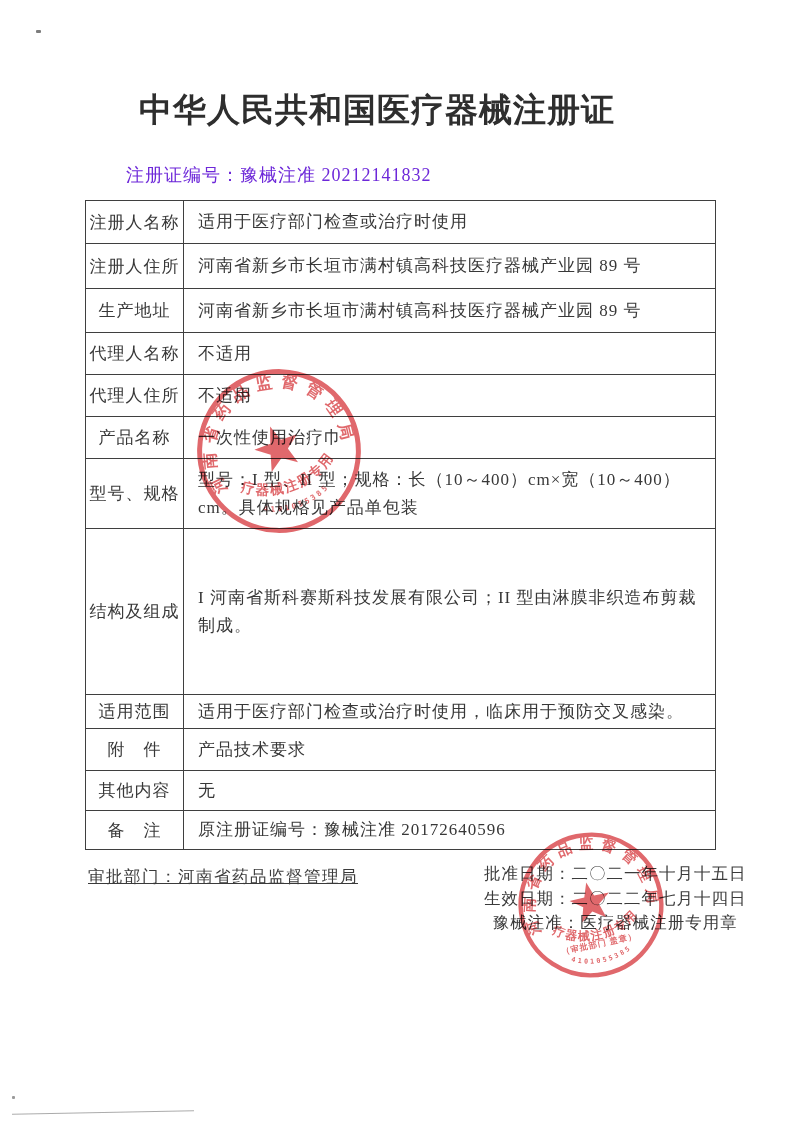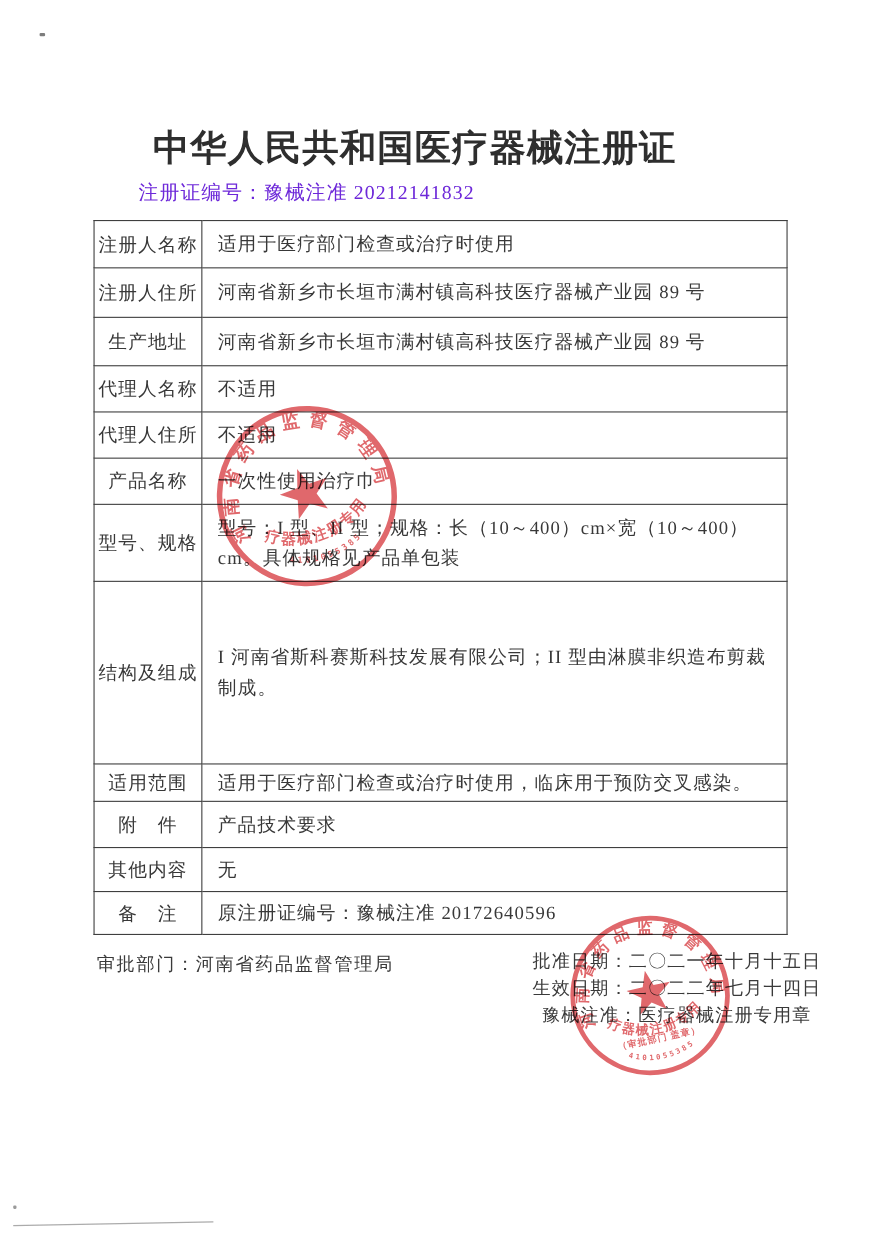--- a/index.html
+++ b/index.html
@@ -6,21 +6,21 @@
   .page{
     position:relative;
     width:800px;height:1131px;
     margin:0 auto;
     background:#ffffff;
     font-family:"Liberation Serif","DejaVu Serif",serif;
     color:#3d3d3d;
     overflow:hidden;
   }
   .title{
-    position:absolute;top:112px;left:0;right:46px;
+    position:absolute;top:88px;left:0;right:46px;
     margin:0;text-align:center;
     font-size:33px;font-weight:bold;letter-spacing:1px;color:#2e2e2e;
   }
   .cert-line{
     position:absolute;top:163px;left:126px;
     font-size:18px;letter-spacing:1px;color:#6d28d9;
   }
   table.cert-table{
     position:absolute;top:200px;left:85px;
     width:631px;border-collapse:collapse;table-layout:fixed;
@@ -30,21 +30,21 @@
     border:1.6px solid #3f3f3f;
     vertical-align:middle;
   }
   td.lbl{width:98px;text-align:center;letter-spacing:1px;padding:0 2px;}
   td.val{padding:2px 10px 2px 14px;letter-spacing:1px;line-height:1.62;}
   tr.r0{height:43px}tr.r1{height:45px}tr.r2{height:44px}tr.r3{height:42px}
   tr.r4{height:42px}tr.r5{height:42px}tr.r6{height:70px}tr.r7{height:166px}
   tr.r8{height:34px}tr.r9{height:42px}tr.r10{height:40px}tr.r11{height:39px}
   .approval{
     position:absolute;left:88px;top:866px;
-    font-size:16.5px;letter-spacing:1.5px;color:#3a3a3a;
+    font-size:16.5px;letter-spacing:1.5px;color:#3a3a3a;text-decoration:underline;
   }
   .dates{
     position:absolute;left:484px;top:862px;
     font-size:16.5px;letter-spacing:1px;line-height:24.5px;color:#3a3a3a;text-align:center;
   }
   .dates .date-row{white-space:nowrap;}
   
   .stamp{position:absolute;pointer-events:none;opacity:.82;mix-blend-mode:multiply;}
   .stamp-mid{left:192px;top:364px;width:174px;height:174px;transform:rotate(-20deg);}
   .stamp-bottom{left:514px;top:828px;width:154px;height:154px;transform:rotate(-12deg);}

